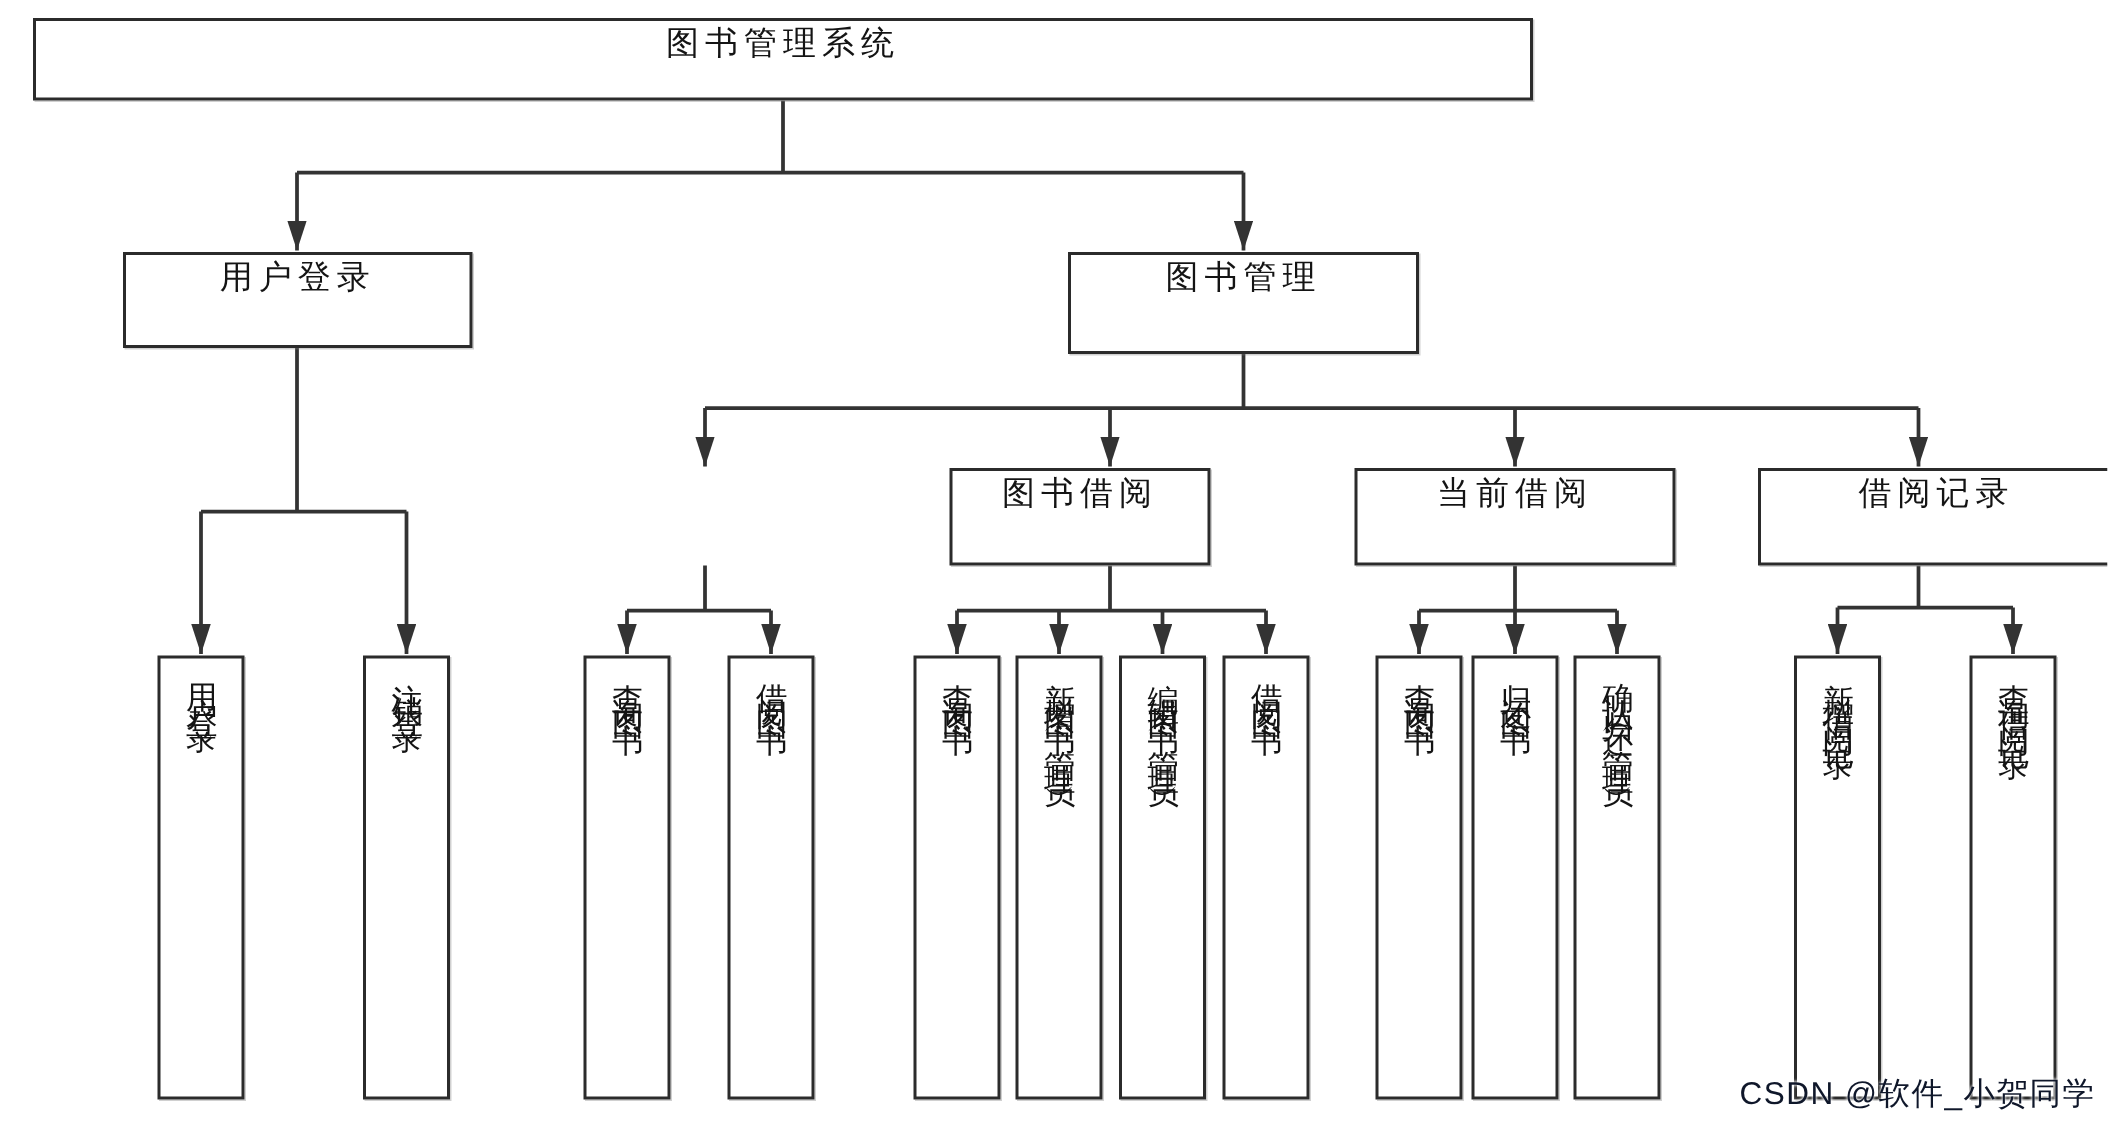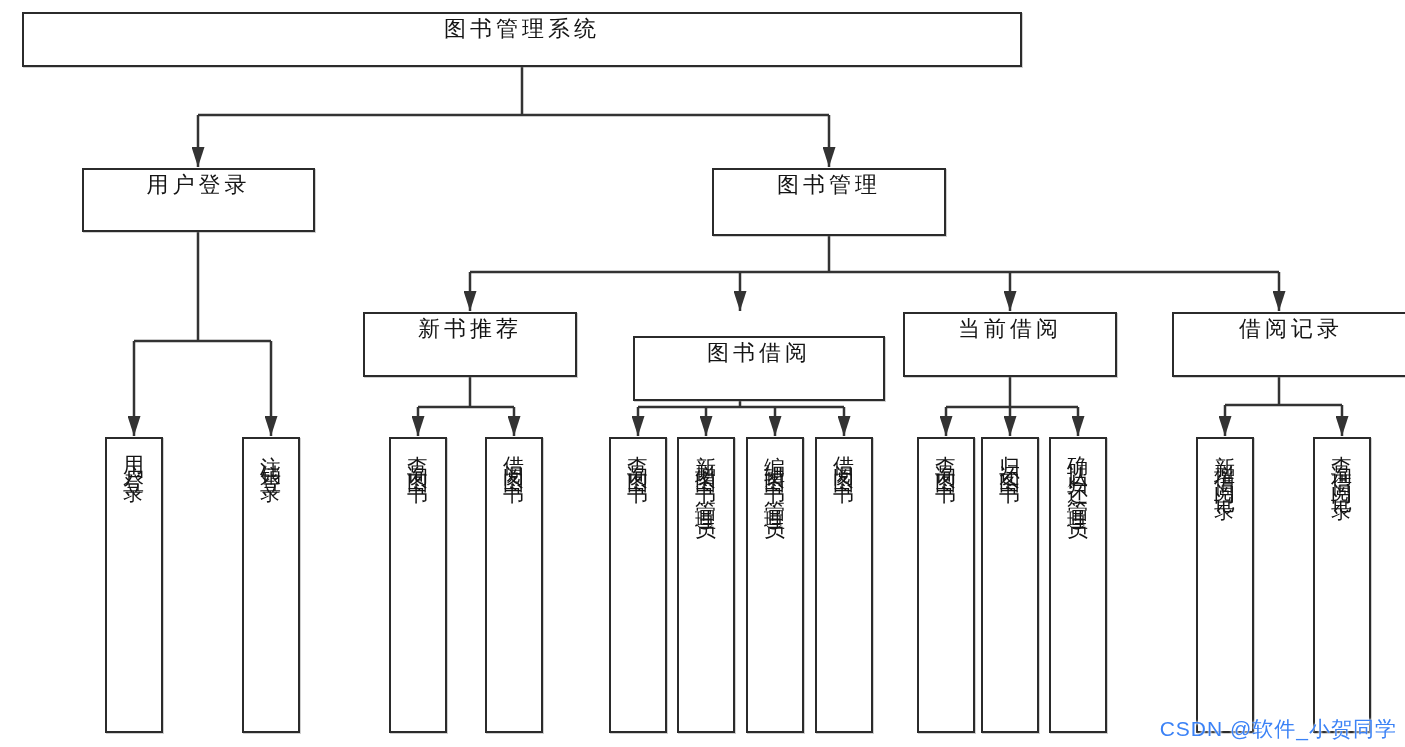--- a/index.html
+++ b/index.html
@@ -38,21 +38,21 @@
     font-size: 21px;
     letter-spacing: 9px;
     line-height: 1;
   }
   .watermark {
     position: absolute;
     right: 8px;
     bottom: 4px;
     font-size: 21px;
     letter-spacing: 1px;
-    color: #3b82f6;
+    color: #0f172a;
     text-shadow: 0 0 3px #ffffff, 0 0 2px #ffffff;
     white-space: nowrap;
   }
 </style>
 </head>
 <body>
 
 <div class="stage">
 
   <svg class="wires" viewBox="0 0 1405 747" xmlns="http://www.w3.org/2000/svg">
@@ -97,24 +97,21 @@
     <span>图书管理系统</span>
   </div>
 
   <div class="node h-label" style="left:82px; top:168px; width:233px; height:64px;">
     <span>用户登录</span>
   </div>
   <div class="node h-label" style="left:712px; top:168px; width:234px; height:68px;">
     <span>图书管理</span>
   </div>
 
-  <div class="node h-label" style="left:363px; top:312px; width:214px; height:65px;">
-    <span>新书推荐</span>
-  </div>
-  <div class="node h-label" style="left:633px; top:312px; width:252px; height:65px;margin-top:24px;">
+  <div class="node h-label" style="left:633px; top:312px; width:174px; height:65px;">
     <span>图书借阅</span>
   </div>
   <div class="node h-label" style="left:903px; top:312px; width:214px; height:65px;">
     <span>当前借阅</span>
   </div>
   <div class="node h-label" style="left:1172px; top:312px; width:238px; height:65px;">
     <span>借阅记录</span>
   </div>
 
   <div class="node leaf" style="left:105px; top:437px; width:58px; height:296px;">

